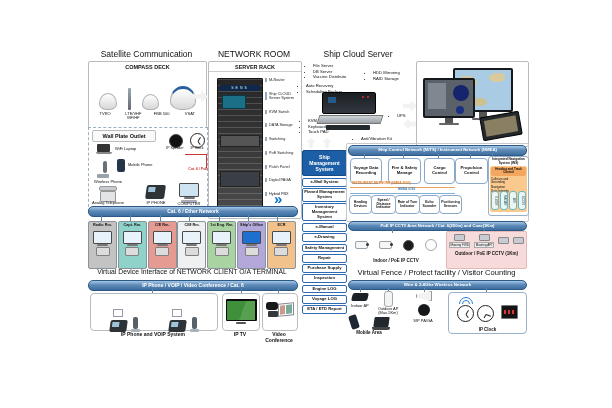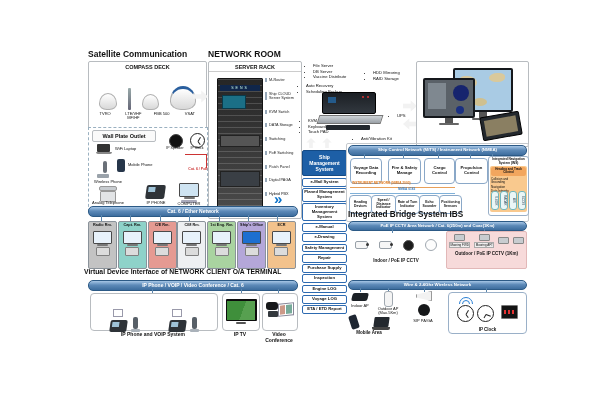--- a/index.html
+++ b/index.html
@@ -1,19 +1,19 @@
 <!DOCTYPE html>
 <html><head>
 <meta charset="utf-8">
 <style>
   html,body{margin:0;padding:0;background:#fff}
   .stage{position:relative;width:612px;height:408px;background:#fff;overflow:hidden;
          font-family:"Liberation Sans",sans-serif;color:#111}
   .abs{position:absolute}
-  .sec-title{font-weight:bold;font-size:8.5px;text-align:left;white-space:nowrap}
+  .sec-title{font-weight:normal;font-size:8.5px;text-align:center;white-space:nowrap}
   .gbox{border:1px solid #b8bcc0;background:#fff;border-radius:2px}
   .sublabel{font-weight:bold;font-size:5.5px;text-align:center}
   .netbar{background:linear-gradient(180deg,#a6c6e6 0%,#5d8ab8 45%,#3d6d9e 100%);
           border:1px solid #2c5a86;border-radius:5px;color:#fff;font-weight:bold;
           text-align:center;overflow:hidden;white-space:nowrap}
   .t35{font-size:3.5px;line-height:1.1}
   .t4{font-size:4px;line-height:1.12}
   .t45{font-size:4.5px;line-height:1.12}
   .t5{font-size:5px;line-height:1.1}
   .b{font-weight:bold}
@@ -67,20 +67,21 @@
   .wifi .w1{width:12px;height:12px;top:1px}
   .wifi .w2{width:6px;height:6px;top:4px}
 </style>
 </head>
 <body>
 
 <div class="stage">
 
   <div class="abs sec-title" style="left:88px;top:49px;width:117px">Satellite Communication</div>
   <div class="abs sec-title" style="left:208px;top:49px;width:92px">NETWORK ROOM</div>
+  <div class="abs sec-title" style="left:302px;top:49px;width:112px">Ship Cloud Server</div>
 
   <div class="abs gbox" style="left:88px;top:61px;width:117px;height:74px">
     <div class="sublabel" style="margin-top:2px">COMPASS DECK</div>
     <div style="display:flex;justify-content:space-around;align-items:flex-end;height:40px;padding:0 4px">
       <div class="dome" style="width:16px;height:15px"></div>
       <div style="width:3px;height:22px;background:linear-gradient(#9aa,#667);border-radius:1px"></div>
       <div class="dome" style="width:15px;height:14px"></div>
       <div class="dome" style="width:24px;height:20px;border-top:3px solid #2a5f9e"></div>
     </div>
     <div style="display:flex;justify-content:space-around;padding:2px 2px 0 2px">
@@ -295,21 +296,20 @@
   <div class="abs" style="left:350px;top:186.5px;width:105px;height:1px;background:#e8a05a"></div>
   <div class="abs t35 b" style="left:398px;top:188px;color:#3a7ec0;font-size:3.2px">NMEA 0183</div>
   <div class="abs" style="left:350px;top:192.5px;width:105px;height:1px;background:#7fb0d8"></div>
 
   <div class="abs wbox" style="left:349px;top:195px;width:19px;height:15px;font-size:3.4px">Heading Devices</div>
   <div class="abs wbox" style="left:371px;top:195px;width:21px;height:15px;font-size:3.4px">Speed / Distance Indicator</div>
   <div class="abs wbox" style="left:395px;top:195px;width:21px;height:15px;font-size:3.4px">Rate of Turn Indicator</div>
   <div class="abs wbox" style="left:419px;top:195px;width:17px;height:15px;font-size:3.4px">Echo Sounder</div>
   <div class="abs wbox" style="left:439px;top:195px;width:19px;height:15px;font-size:3.4px">Positioning Sensors</div>
 
-  <div class="abs sec-title" style="left:348px;top:210px;width:177px;font-size:8.2px">Integrated Bridge System IBS</div>
 
   <div class="abs netbar" style="left:348px;top:221px;width:177px;height:8px;line-height:7px;font-size:4.2px">PoE IP CCTV Area Network / Cat. 6(250m) and Coax(1Km)</div>
   <div class="abs vline" style="left:392px;top:229px;height:4px"></div>
   <div class="abs vline" style="left:484px;top:229px;height:4px"></div>
 
   <div class="abs" style="left:350px;top:236px;width:92px">
     <div style="display:flex;align-items:center;justify-content:space-around;height:18px">
       <div class="cam"></div>
       <div class="cam"></div>
       <div class="domecam"></div>
@@ -327,20 +327,21 @@
       <div style="text-align:center">
         <div class="wallcam" style="margin:0 auto"></div>
         <div class="t35" style="font-size:3px;background:#eee;border:0.5px solid #aaa;padding:0.5px;margin-top:1px">Mooring AFT</div>
       </div>
       <div class="wallcam" style="margin-top:3px"></div>
       <div class="wallcam" style="margin-top:3px"></div>
     </div>
     <div class="t45 b ctr" style="margin-top:3px">Outdoor / PoE IP CCTV (1Km)</div>
   </div>
 
+  <div class="abs sec-title" style="left:348px;top:268px;width:177px;font-size:7.6px">Virtual Fence / Protect facility / Visitor Counting</div>
 
   <div class="abs netbar" style="left:348px;top:280px;width:177px;height:8px;line-height:7px;font-size:4.4px">Wire &amp; 2.4Ghz Wireless Network</div>
   <div class="abs vline" style="left:360px;top:288px;height:4px"></div>
   <div class="abs vline" style="left:388px;top:288px;height:4px"></div>
   <div class="abs vline" style="left:424px;top:288px;height:4px"></div>
   <div class="abs vline" style="left:486px;top:288px;height:4px"></div>
 
   <div class="abs" style="left:352px;top:293px;width:16px;height:8px;background:#1c2126;border-radius:2px;transform:skewX(-14deg)"></div>
   <div class="abs t4 ctr" style="left:348px;top:304px;width:24px">Indoor AP</div>
 

